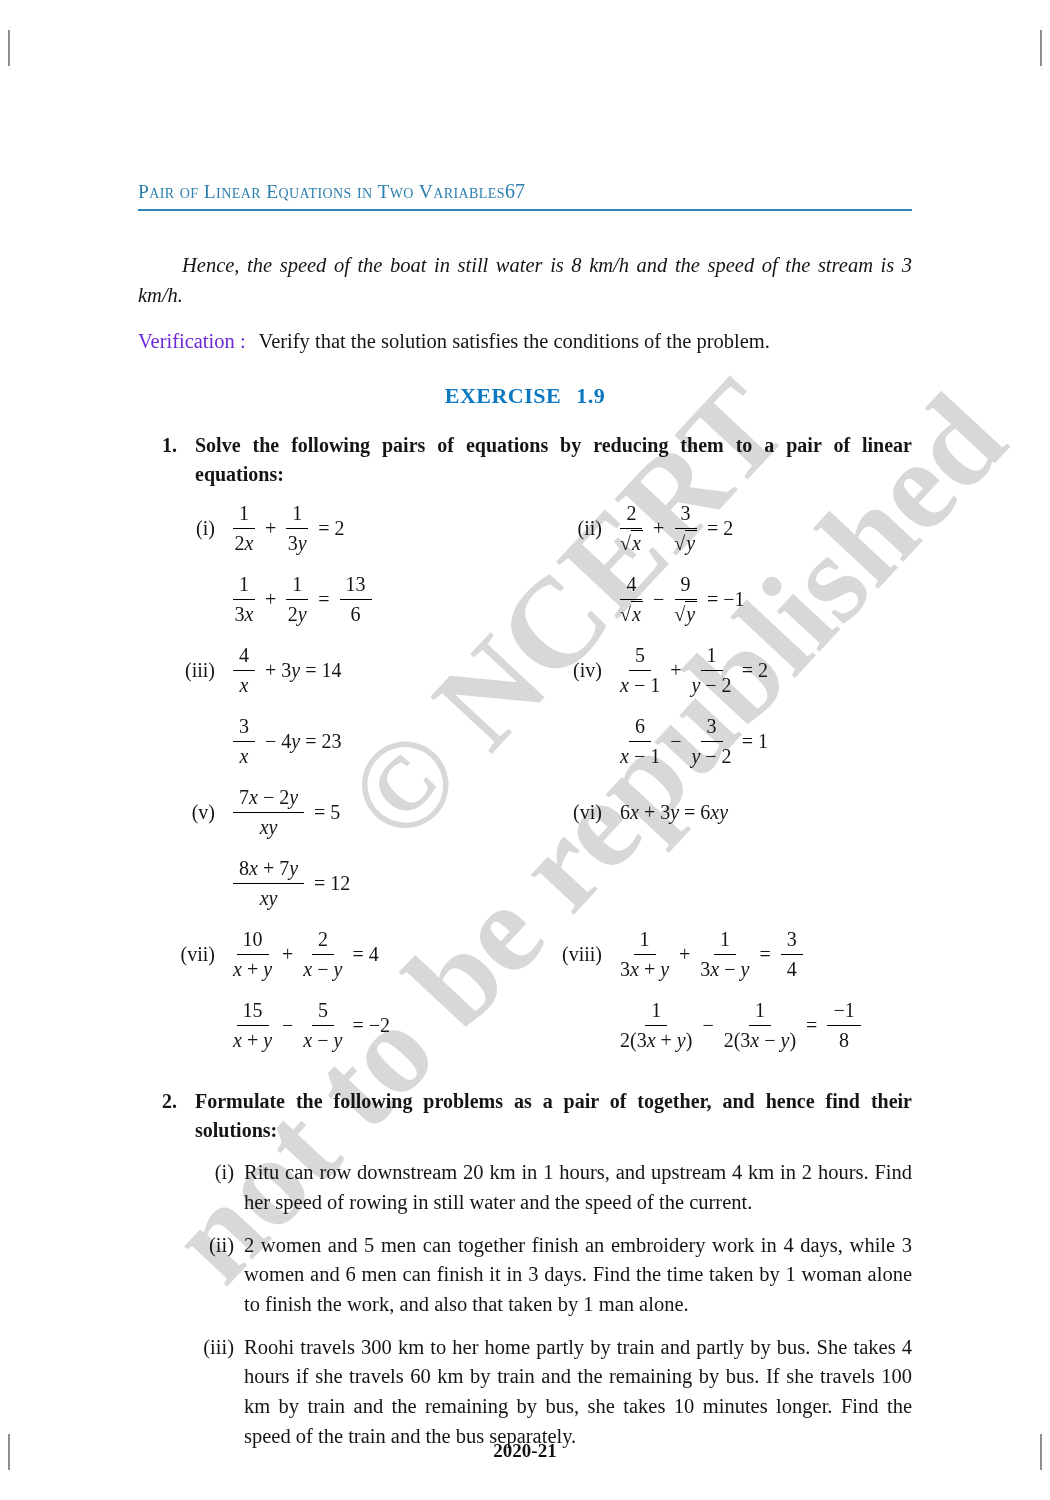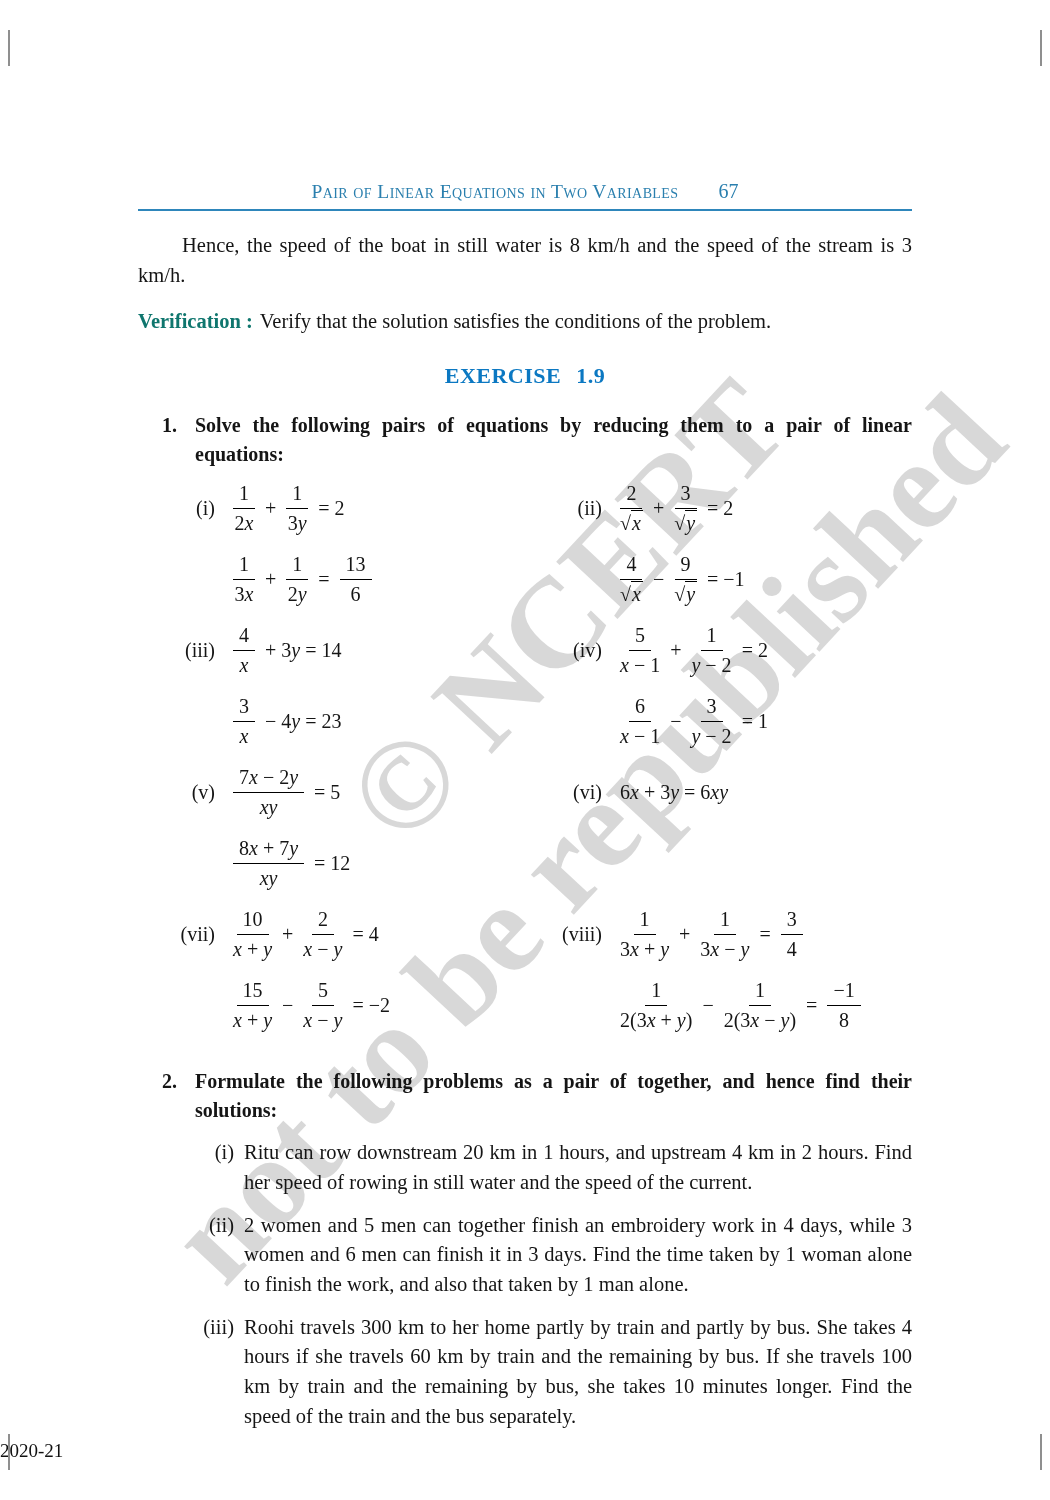--- a/index.html
+++ b/index.html
@@ -25,32 +25,32 @@
   .watermark {
     position:absolute; z-index:1; pointer-events:none;
     font-family:"Liberation Serif", serif; font-weight:bold;
     color:rgba(125,125,125,0.30); white-space:nowrap;
   }
   .wm1 { font-size:128px; left:318px; top:770px; transform:rotate(-47deg); transform-origin:0 0; }
   .wm2 { font-size:128px; left:140px; top:1210px; transform:rotate(-47deg); transform-origin:0 0; }
 
   
   .header {
-    display:flex; justify-content:center; align-items:baseline;
-    color:#2a7fae; border-bottom:2.5px solid #2e86bb; padding-bottom:6px;gap:40px;
+    display:flex; justify-content:flex-start; align-items:baseline;
+    color:#2a7fae; border-bottom:2.5px solid #2e86bb; padding-bottom:6px;
   }
   .header .title { font-variant:small-caps; font-size:19.5px; letter-spacing:0.4px; }
   .header .pageno { font-size:20px; }
 
   .para {
     font-size:20.5px; line-height:1.45; text-align:justify;
-    margin-top:20px; text-indent:44px;
+    margin-top:40px; text-indent:44px;font-style:italic;
   }
   .verif { font-size:20.5px; line-height:1.45; margin-top:17px; }
-  .verif .vlabel { color:#0f766e; font-weight:bold; margin-right:7px; }
+  .verif .vlabel { color:#6d28d9; font-weight:normal; margin-right:13px; }
 
   .ex-title {
     color:#0b78c2; font-weight:bold; font-size:22px; text-align:center;
     margin-top:26px; letter-spacing:0.5px; word-spacing:9px;
   }
 
   .q { display:flex; margin-top:22px; padding-left:24px; font-size:20px; line-height:1.45; }
   .q .qnum { font-weight:bold; width:33px; flex:none; }
   .q .qtext { flex:1; text-align:justify;font-weight:bold; }
 
@@ -71,21 +71,21 @@
   .sqrt { white-space:nowrap; }
   .radicand { border-top:1.6px solid #000; padding:1px 2px 0 1px; }
 
   
   .sub { display:flex; font-size:20.5px; line-height:1.45; margin-top:13px; padding-left:64px; }
   .sub .slabel { flex:none; width:42px; text-align:right; padding-right:10px; }
   .sub .stext { flex:1; text-align:justify; }
 
   .footer {
     position:absolute; left:0; right:0; bottom:38px; z-index:2;
-    text-align:left; font-size:19px; color:#111;
+    text-align:center; font-size:19px; color:#111;font-weight:bold;
   }
 </style>
 </head>
 <body>
 
 <div class="page">
 
   <div class="crop v cm-tl"></div>
   <div class="crop v cm-bl"></div>
   <div class="crop v cm-tr"></div>

